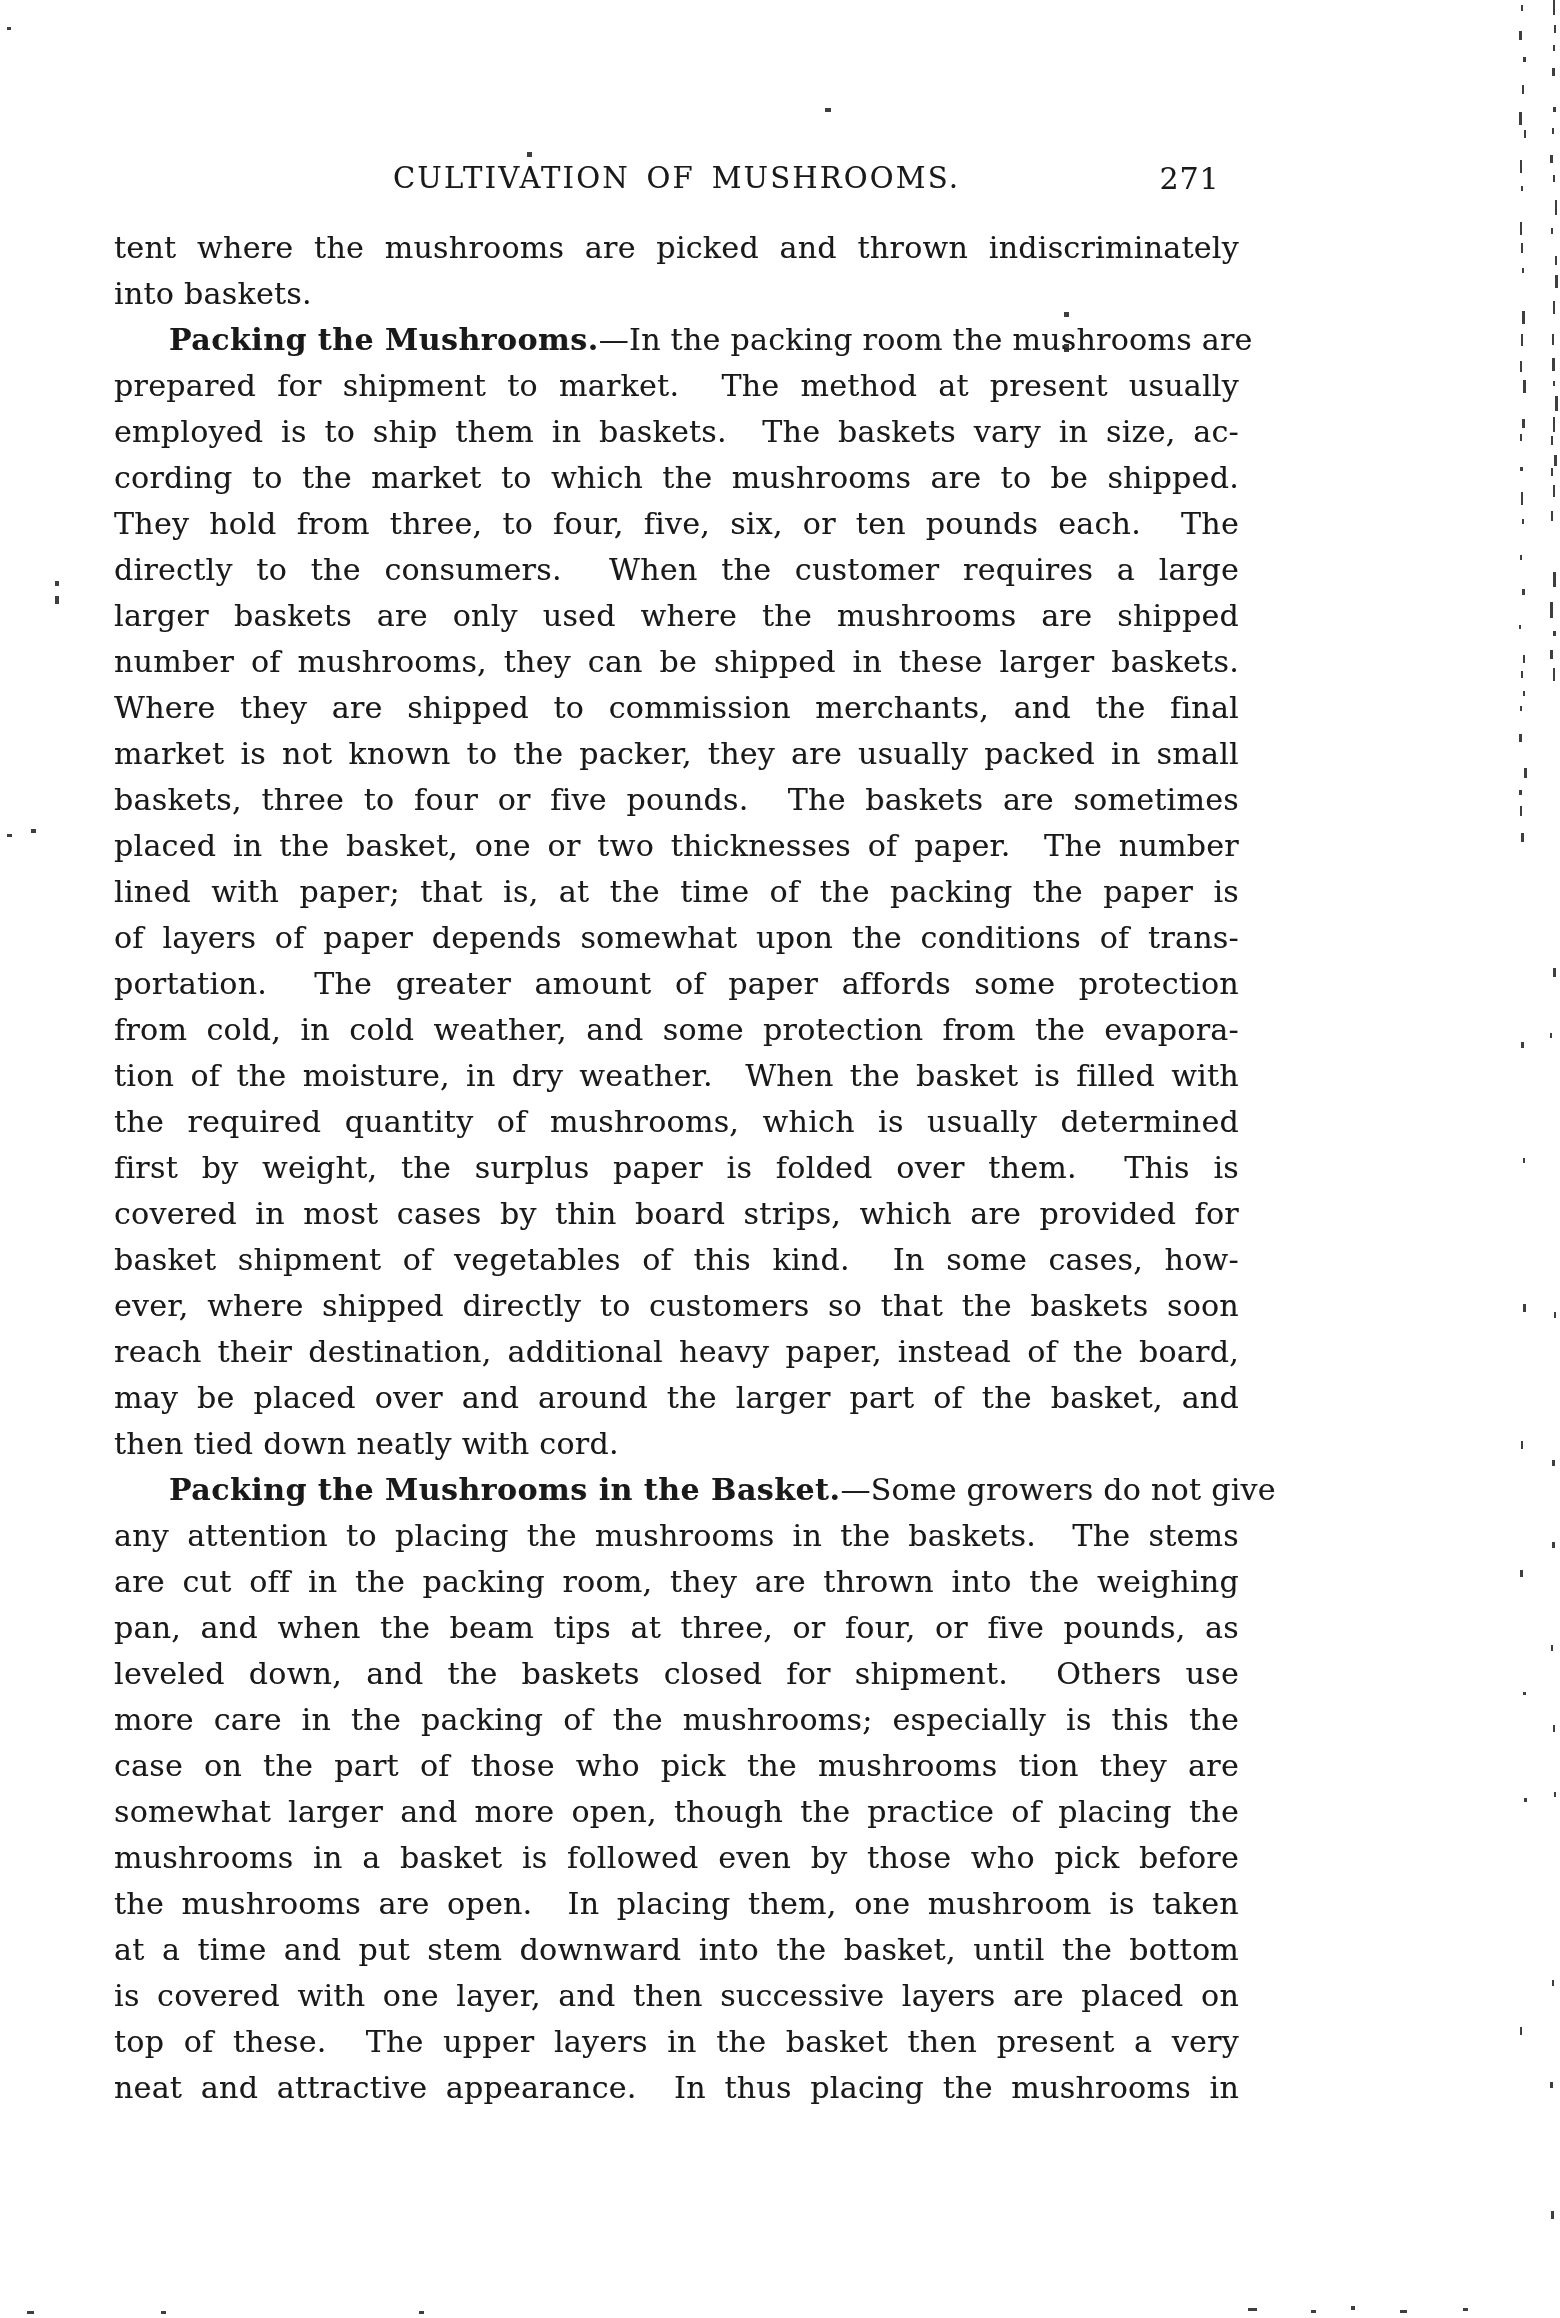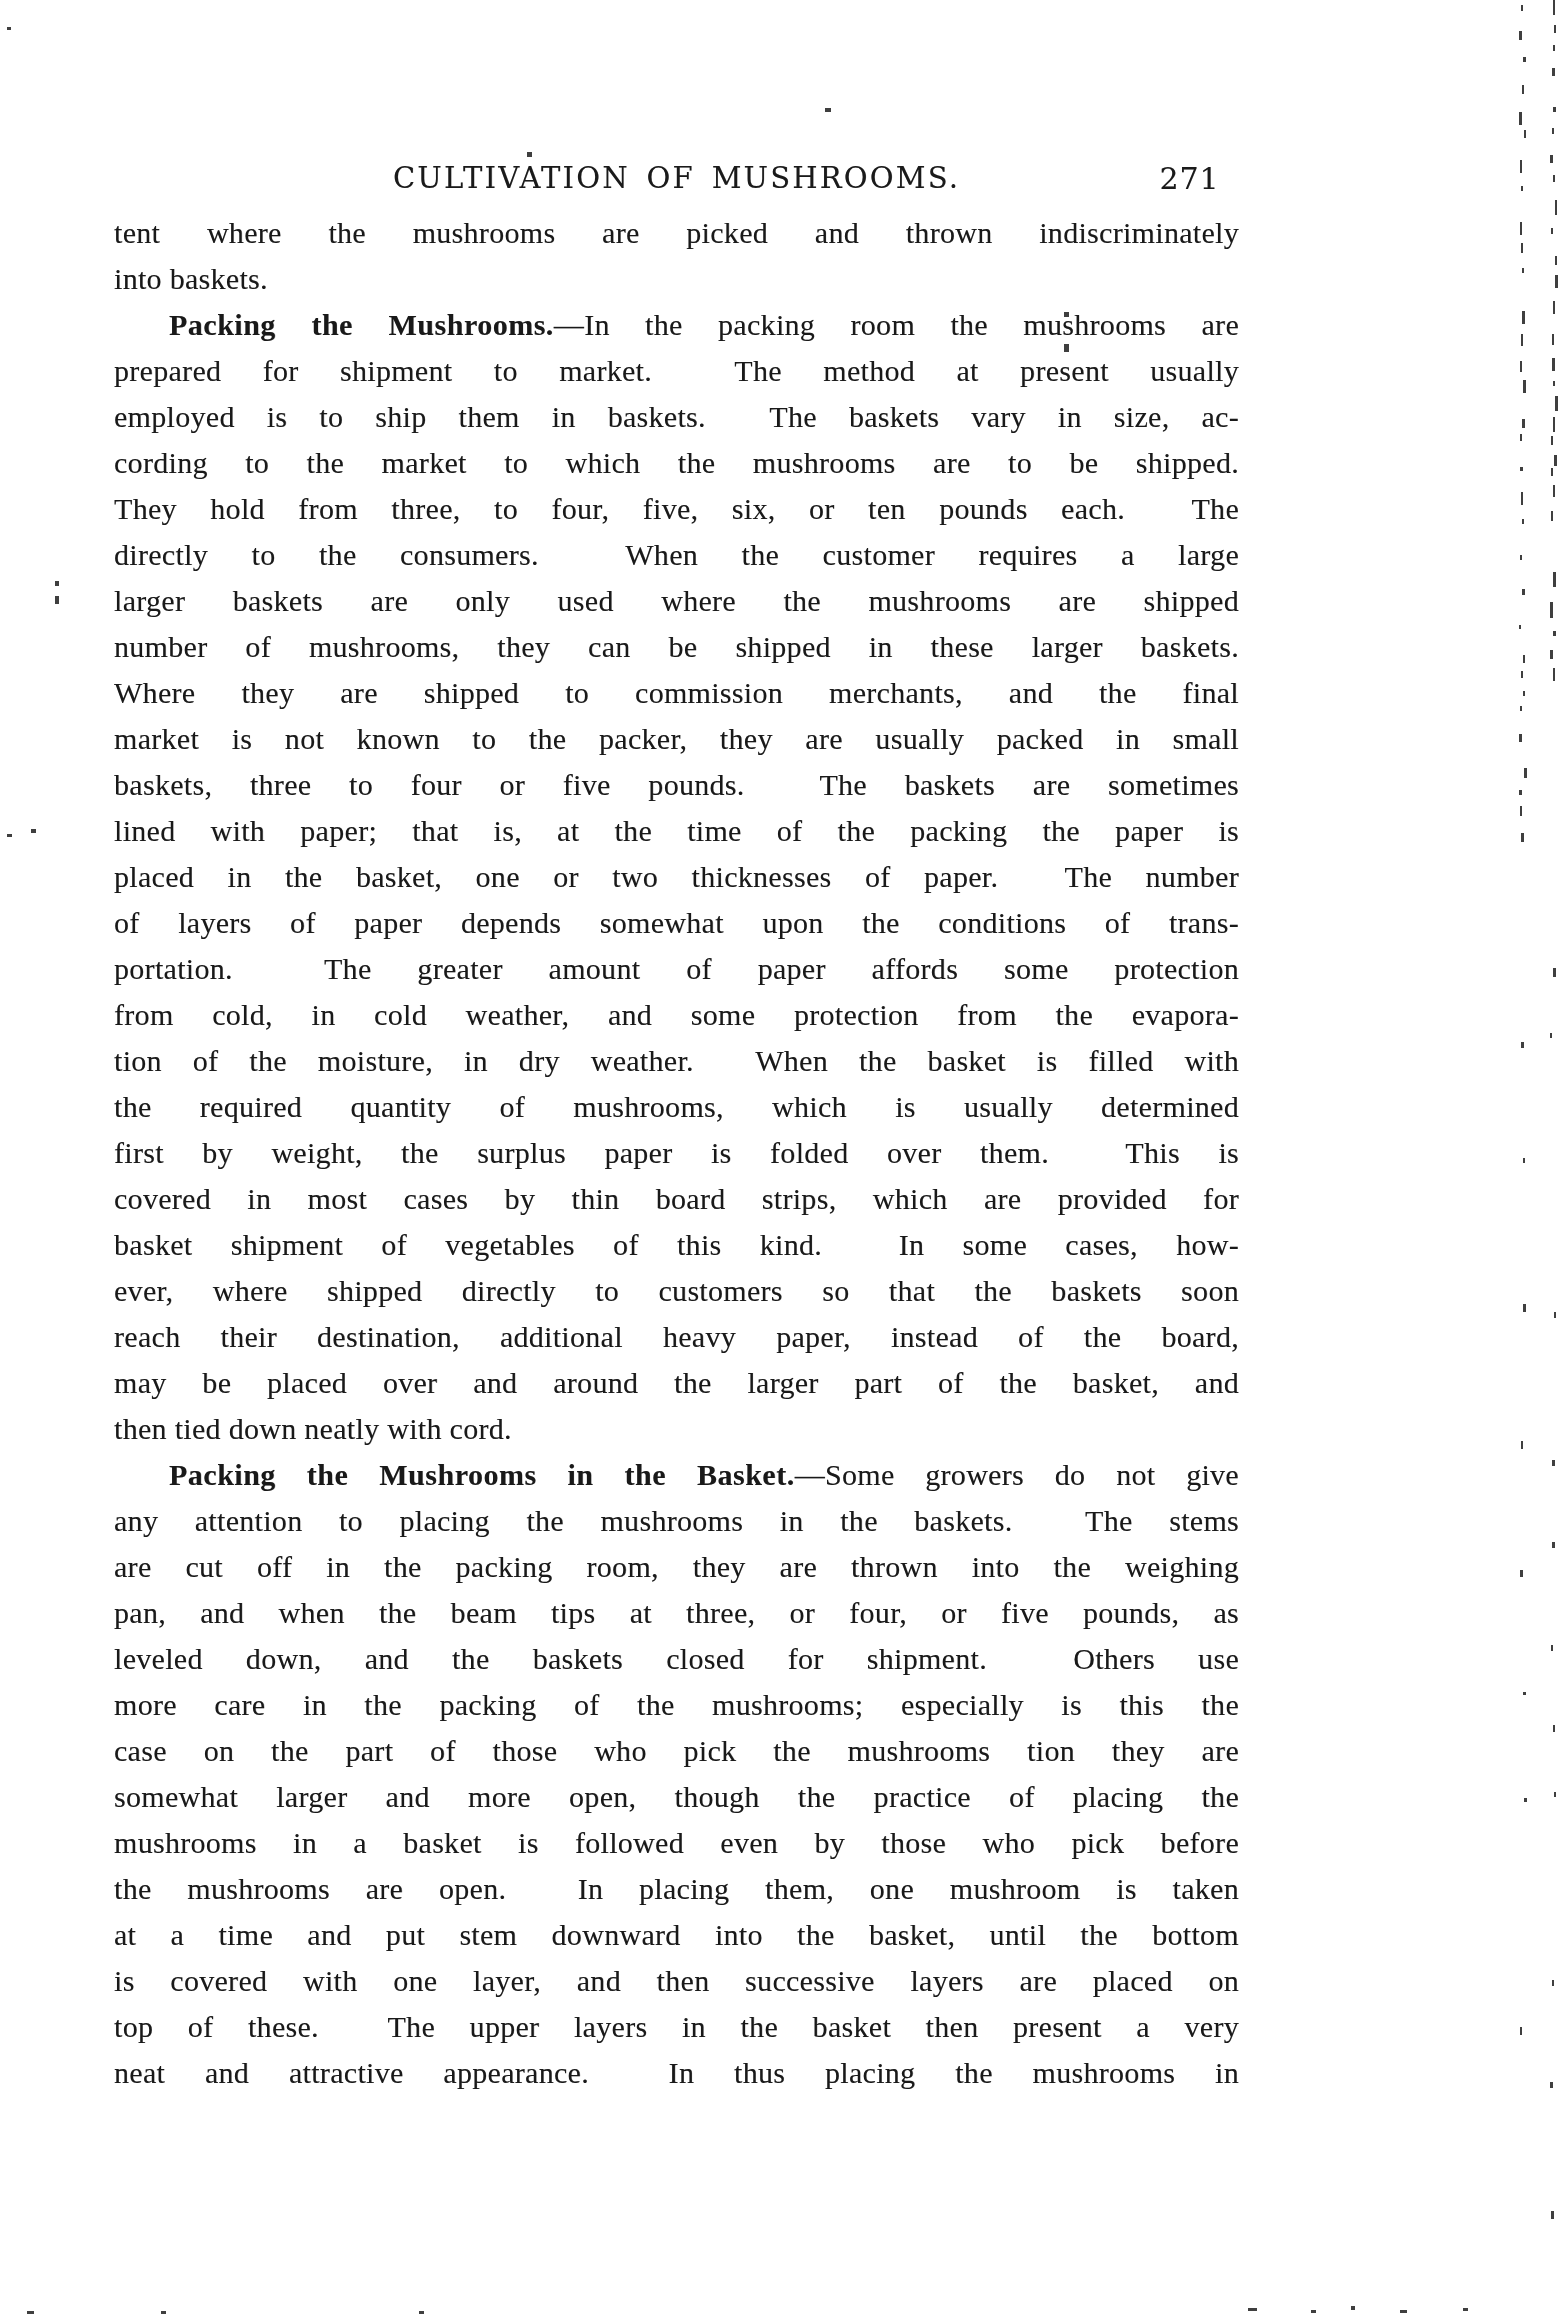--- a/index.html
+++ b/index.html
@@ -39,23 +39,22 @@
     top: 0;
     font-size: 30px;
     letter-spacing: 0.9px;
     color: #1a1a1a;
     text-shadow: 0.3px 0.3px 0 rgba(0,0,0,0.35);
   }
   
   .body-text {
     position: absolute;
     left: 114px;
-    top: 210px;
+    top: 225px;
     width: 1125px;
-    font-family: Liberation Serif, serif;
   }
   .line {
     height: 46px;
     line-height: 46px;
     font-size: 30px;
     letter-spacing: 0.3px;
     white-space: nowrap;
     text-align: justify;
     text-align-last: justify;
     color: #191919;
@@ -97,22 +96,22 @@
       <div class="line">prepared for shipment to market.&nbsp; The method at present usually</div>
       <div class="line">employed is to ship them in baskets.&nbsp; The baskets vary in size, ac-</div>
       <div class="line">cording to the market to which the mushrooms are to be shipped.</div>
       <div class="line">They hold from three, to four, five, six, or ten pounds each.&nbsp; The</div>
       <div class="line">directly to the consumers.&nbsp; When the customer requires a large</div>
       <div class="line">larger baskets are only used where the mushrooms are shipped</div>
       <div class="line">number of mushrooms, they can be shipped in these larger baskets.</div>
       <div class="line">Where they are shipped to commission merchants, and the final</div>
       <div class="line">market is not known to the packer, they are usually packed in small</div>
       <div class="line">baskets, three to four or five pounds.&nbsp; The baskets are sometimes</div>
+      <div class="line">placed in the basket, one or two thicknesses of paper.&nbsp; The number</div>
       <div class="line">lined with paper; that is, at the time of the packing the paper is</div>
-      <div class="line">placed in the basket, one or two thicknesses of paper.&nbsp; The number</div>
       <div class="line">of layers of paper depends somewhat upon the conditions of trans-</div>
       <div class="line">portation.&nbsp; The greater amount of paper affords some protection</div>
       <div class="line">from cold, in cold weather, and some protection from the evapora-</div>
       <div class="line">tion of the moisture, in dry weather.&nbsp; When the basket is filled with</div>
       <div class="line">the required quantity of mushrooms, which is usually determined</div>
       <div class="line">first by weight, the surplus paper is folded over them.&nbsp; This is</div>
       <div class="line">covered in most cases by thin board strips, which are provided for</div>
       <div class="line">basket shipment of vegetables of this kind.&nbsp; In some cases, how-</div>
       <div class="line">ever, where shipped directly to customers so that the baskets soon</div>
       <div class="line">reach their destination, additional heavy paper, instead of the board,</div>

